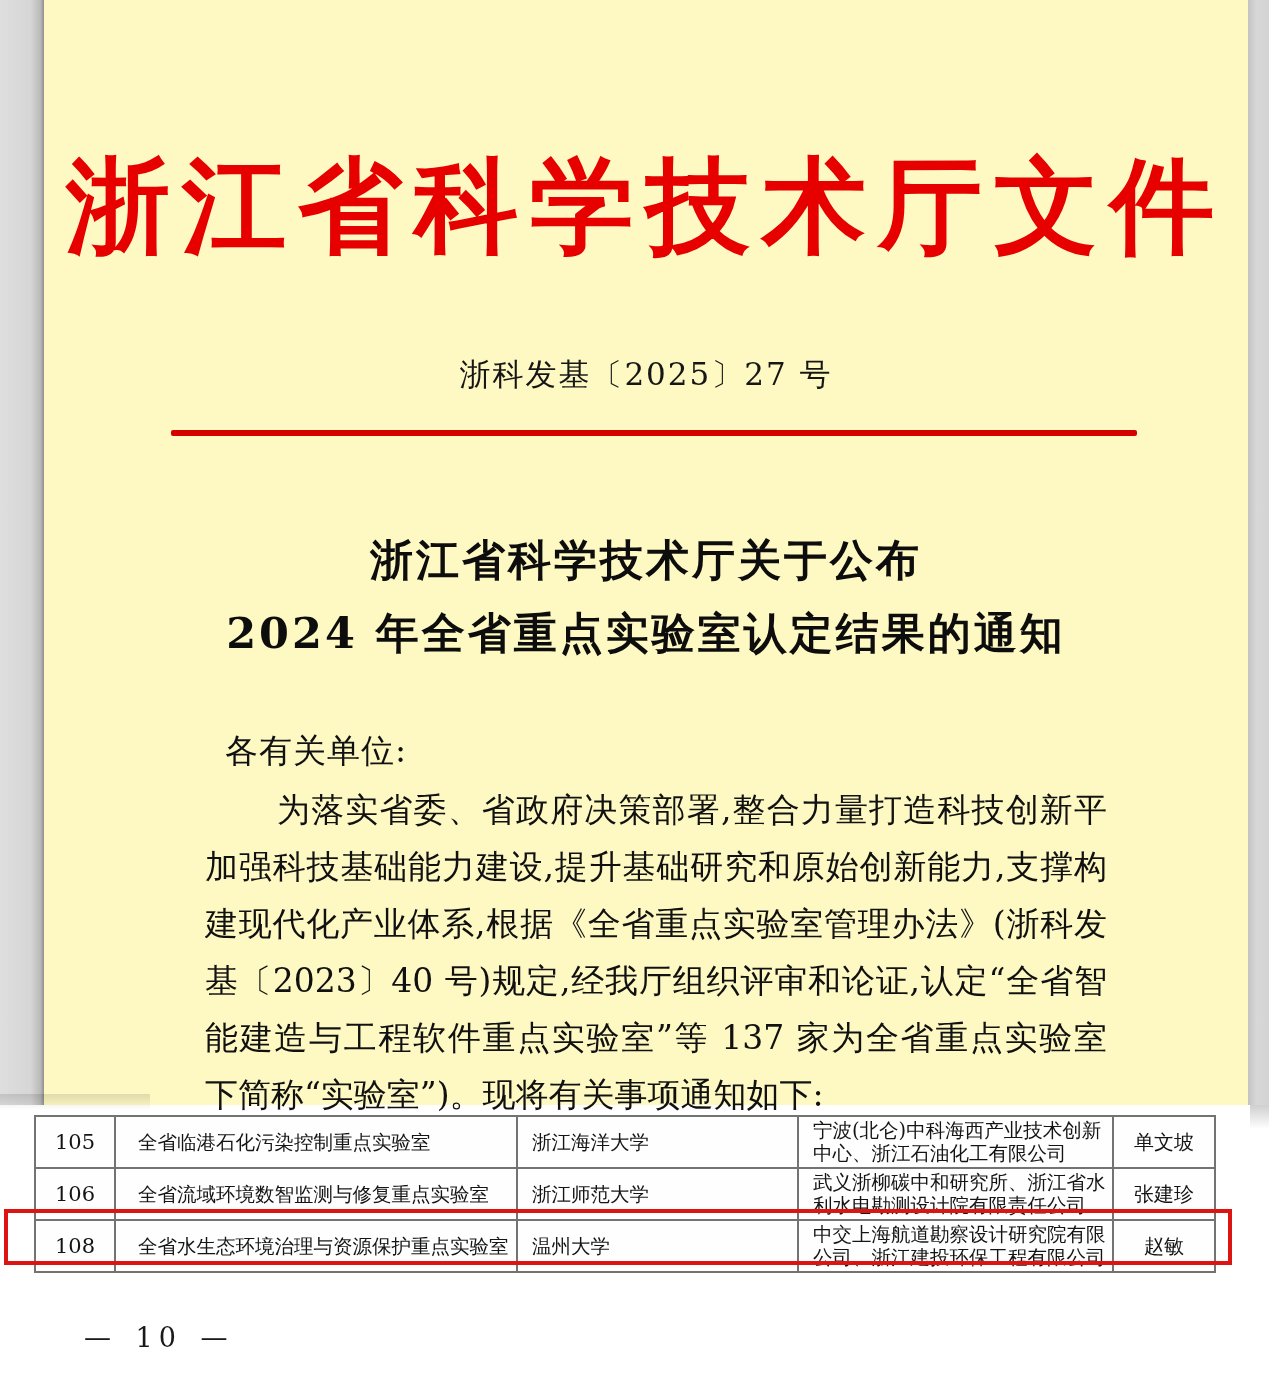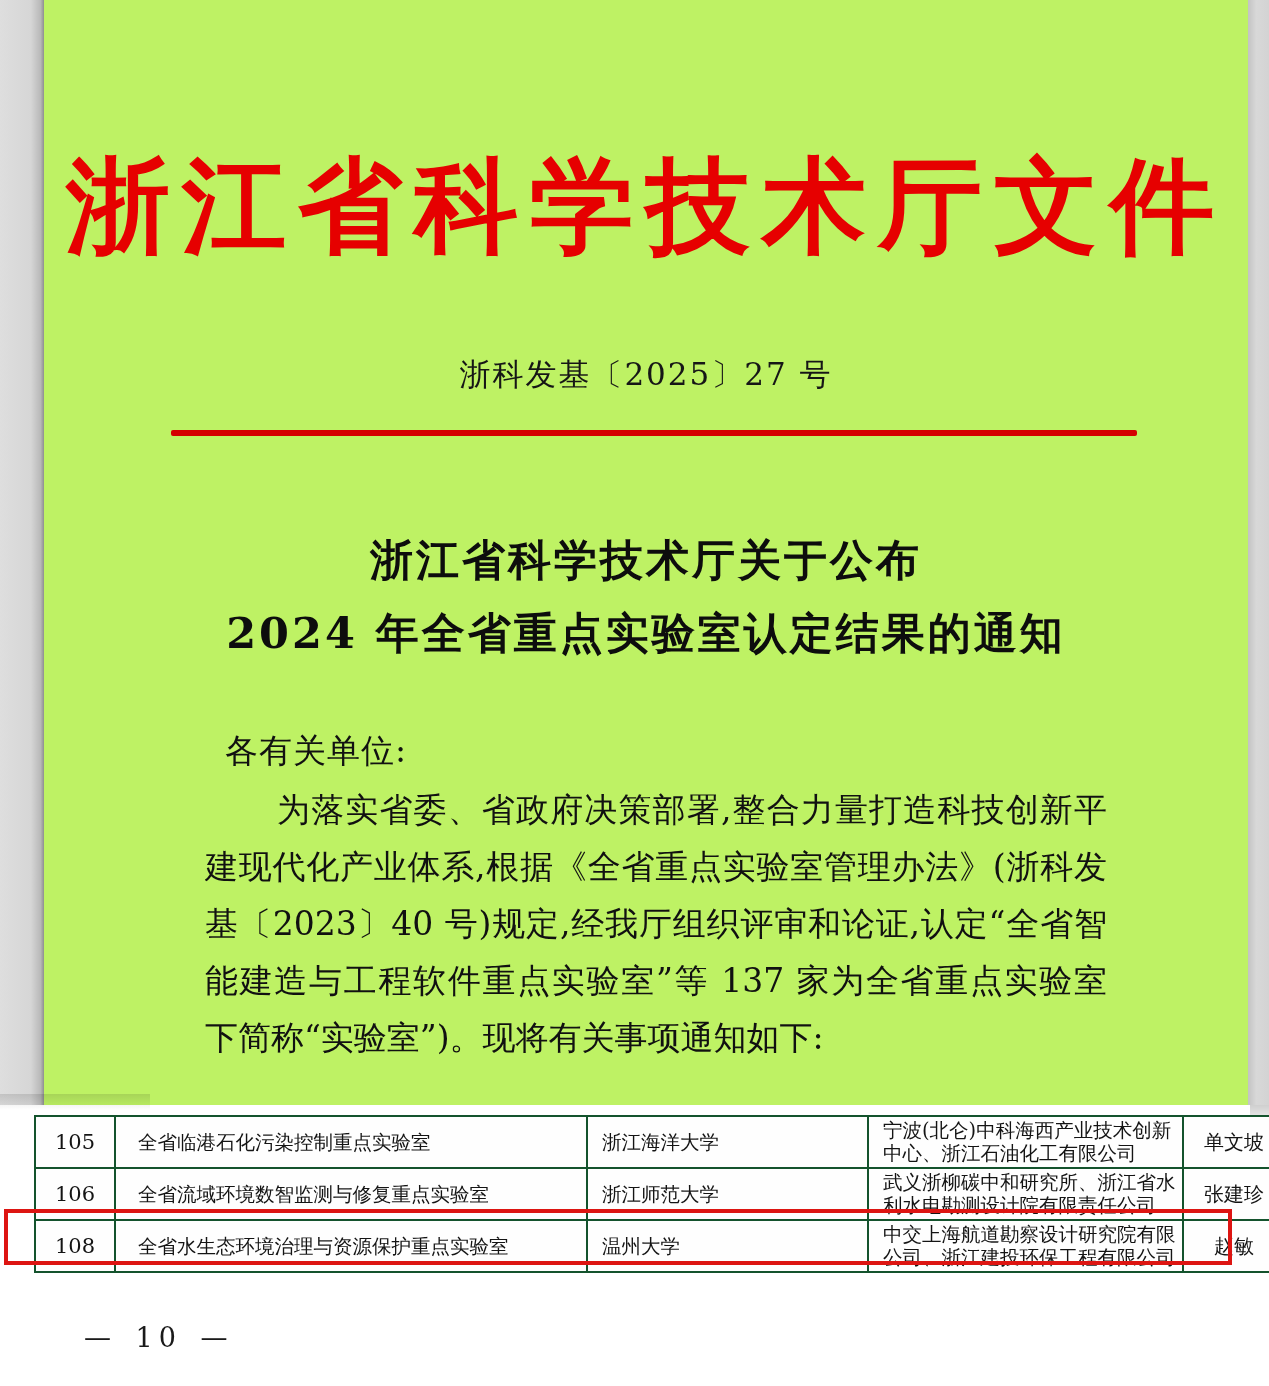--- a/index.html
+++ b/index.html
@@ -27,21 +27,21 @@
     position: absolute; left: 1250px; top: 1105px; width: 19px; height: 24px;
     background: linear-gradient(to bottom, #cfcfcf, rgba(207,207,207,0));
   }
   .transition-shadow {
     position: absolute; left: 0; top: 1094px; width: 150px; height: 16px;
     background: linear-gradient(to bottom, rgba(0,0,0,0.12), rgba(0,0,0,0));
   }
 
   .doc-page {
     position: absolute; left: 44px; top: 0; width: 1204px; height: 1105px;
-    background: #bef264;
+    background: #fef9c3;
   }
 
   .header-title {
     position: absolute; left: 0; top: 142px; width: 100%;
     text-align: center;
     font-size: 104px; line-height: 128px; font-weight: 900;
     letter-spacing: 12px;
     color: var(--title_red, #e60000);
     white-space: nowrap;
   }
@@ -85,29 +85,29 @@
   .results-table {
     position: absolute; left: 34px; top: 1115px;
     border-collapse: collapse;
     table-layout: fixed;
     width: 1180px;
     background: #fefefe;
     font-size: 19.5px;
     color: #141414;
   }
   .results-table td {
-    border: 2px solid #14532d;
+    border: 2px solid #737373;
     height: 49px;
     padding: 2px 6px;
     line-height: 23px;
     vertical-align: middle;
     overflow: hidden;
   }
   .results-table .c-no   { width: 80px;  text-align: center; font-size: 21px; font-family: "DejaVu Serif", "Liberation Serif", serif; }
-  .results-table .c-lab  { width: 472px; padding-left: 22px; }
+  .results-table .c-lab  { width: 402px; padding-left: 22px; }
   .results-table .c-host { width: 281px; padding-left: 14px; }
   .results-table .c-part { width: 315px; padding-left: 14px; padding-right: 6px; }
   .results-table .c-dir  { width: 102px; text-align: center; font-size: 20px; }
 
   .highlight-box {
     position: absolute; left: 4px; top: 1209px; width: 1228px; height: 56px;
     border: 4px solid var(--highlight_red, #dd1512);
     background: transparent;
   }
 
@@ -134,20 +134,21 @@
 
     <div class="notice-title">
       <div class="line">浙江省科学技术厅关于公布</div>
       <div class="line">2024 年全省重点实验室认定结果的通知</div>
     </div>
 
     <div class="salutation">各有关单位:</div>
 
     <div class="body-paragraph">
       <div class="bline fill indent">为落实省委、省政府决策部署,整合力量打造科技创新平台,</div>
+      <div class="bline fill">加强科技基础能力建设,提升基础研究和原始创新能力,支撑构</div>
       <div class="bline fill">建现代化产业体系,根据《全省重点实验室管理办法》(浙科发</div>
       <div class="bline fill">基〔2023〕40 号)规定,经我厅组织评审和论证,认定“全省智</div>
       <div class="bline fill">能建造与工程软件重点实验室”等 137 家为全省重点实验室(以</div>
       <div class="bline">下简称“实验室”)。现将有关事项通知如下:</div>
     </div>
   </div>
 
   <div class="transition-shadow"></div>
   <div class="margin-right-tail"></div>
 

